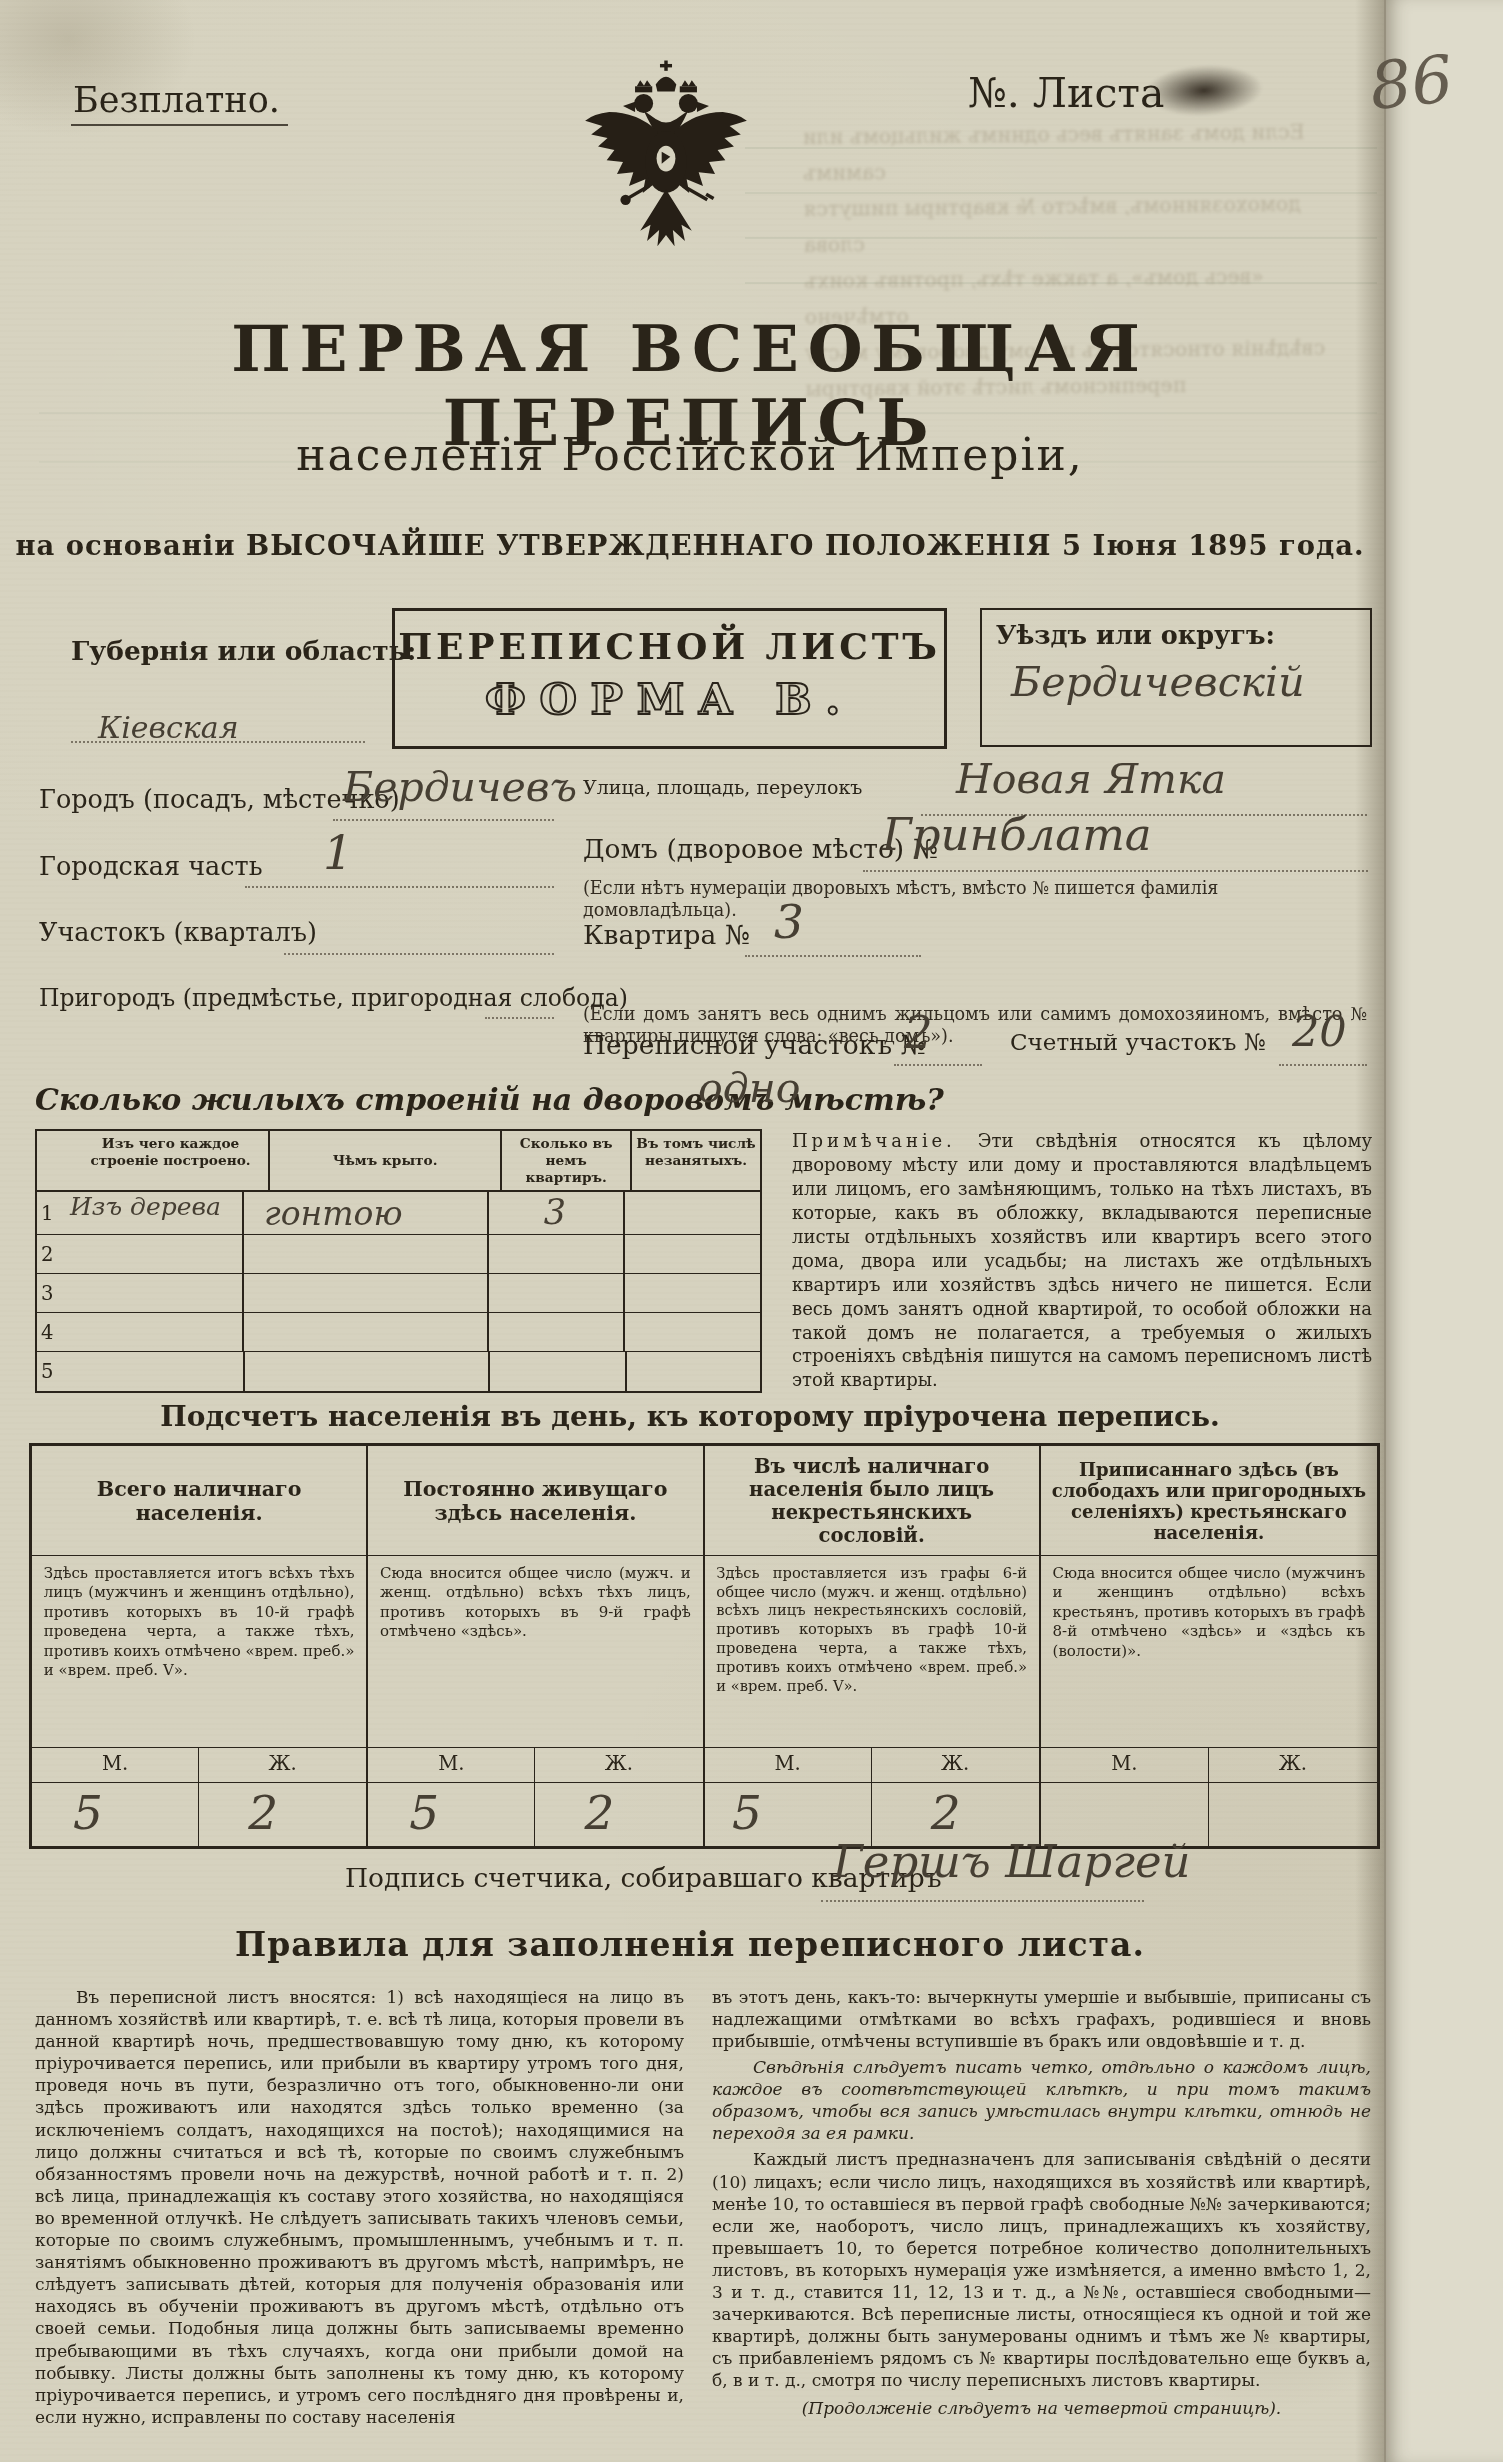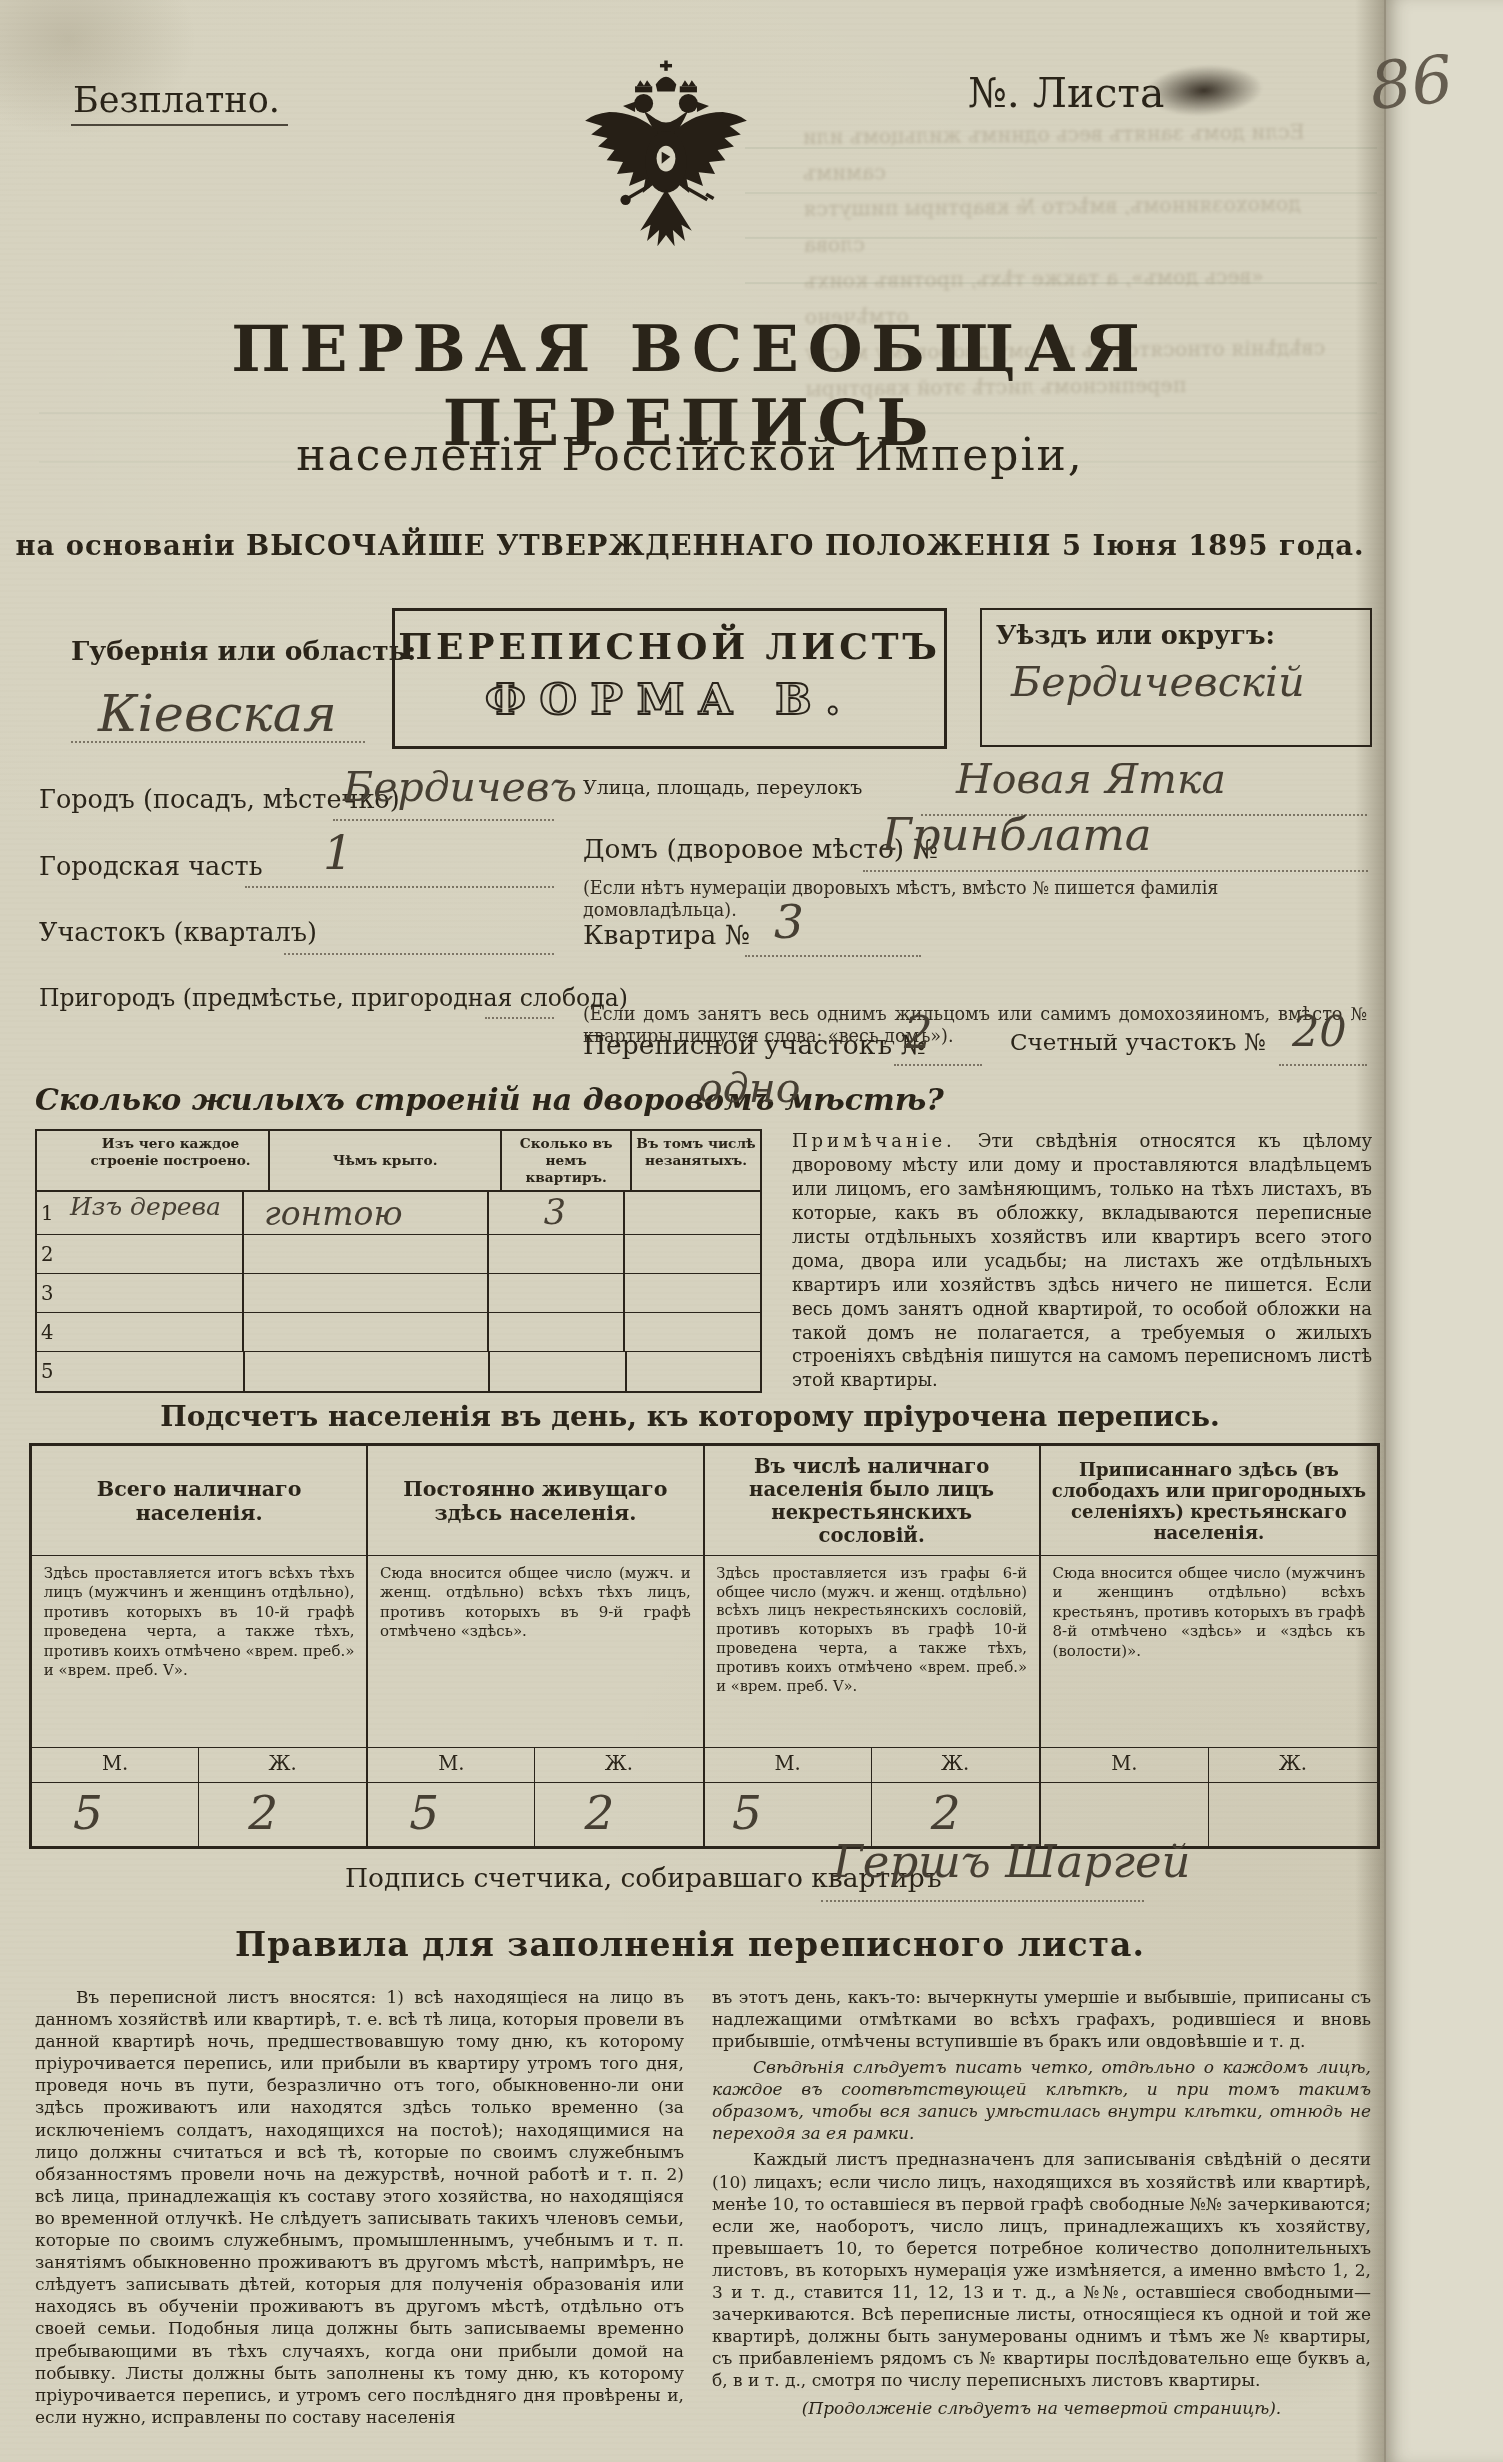--- a/index.html
+++ b/index.html
@@ -84,21 +84,21 @@
     <div>«весь домъ», а также тѣхъ, противъ коихъ отмѣчено</div>
     <div>свѣдѣнія относятся къ цѣлому дворовому мѣсту</div>
     <div>переписномъ листѣ этой квартиры</div>
   </div>
 
   <div class="abs" style="left:0;top:312px;width:1380px;text-align:center;font-size:63px;font-weight:bold;letter-spacing:8.8px;">ПЕРВАЯ ВСЕОБЩАЯ ПЕРЕПИСЬ</div>
   <div class="abs" style="left:0;top:429px;width:1380px;text-align:center;font-size:44px;letter-spacing:2px;">населенія Россійской Имперіи,</div>
   <div class="abs" style="left:0;top:529px;width:1380px;text-align:center;font-size:27.4px;font-weight:bold;letter-spacing:1px;">на основаніи ВЫСОЧАЙШЕ УТВЕРЖДЕННАГО ПОЛОЖЕНІЯ 5 Іюня 1895 года.</div>
 
   <div class="abs" style="left:71px;top:635px;font-size:26.5px;font-weight:bold;">Губернія или область:</div>
-  <div class="abs hw" style="left:98px;top:684px;font-size:51px;">Кіевская</div>
+  <div class="abs hw" style="left:98px;top:710px;font-size:30px;">Кіевская</div>
   <div class="abs dots" style="left:71px;top:741px;width:294px;"></div>
 
   <div class="abs" style="left:392px;top:608px;width:549px;height:135px;border:3.9px solid #2a241b;text-align:center;">
     <div style="margin-top:13.7px;font-size:36px;font-weight:bold;letter-spacing:3.9px;">ПЕРЕПИСНОЙ ЛИСТЪ</div>
     <div class="outline-caps" style="margin-top:7.8px;font-size:43px;">ФОРМА В.</div>
   </div>
 
   <div class="abs" style="left:980px;top:608px;width:388px;height:135px;border:2.9px solid #2a241b;">
     <div style="margin:9.8px 0 0 13.7px;font-size:25.5px;font-weight:bold;">Уѣздъ или округъ:</div>
     <div class="hw" style="margin:7.8px 0 0 29px;font-size:41px;">Бердичевскій</div>

